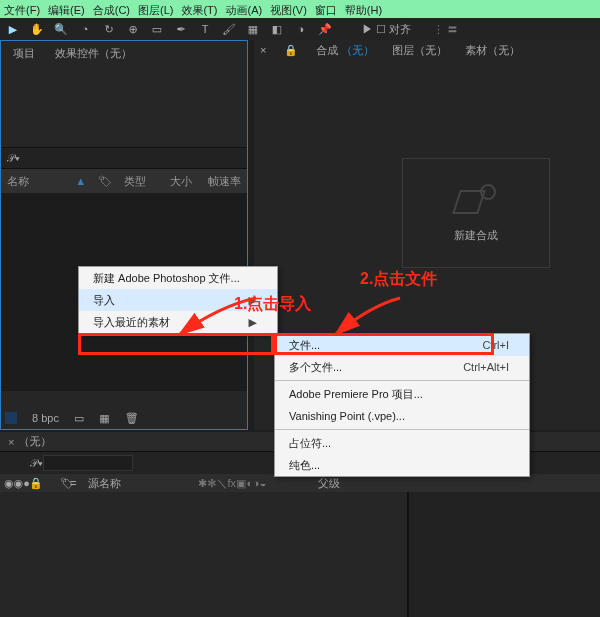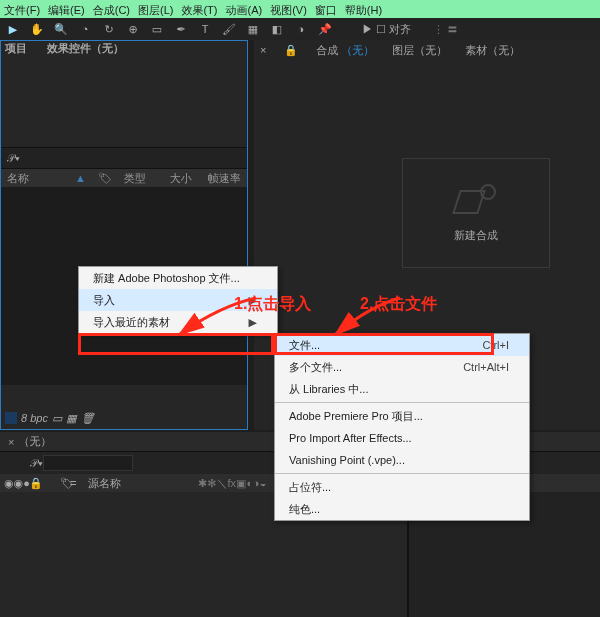--- a/index.html
+++ b/index.html
@@ -2,28 +2,28 @@
 <html><head>
 <meta charset="utf-8">
 <style>
   * { margin:0; padding:0; box-sizing:border-box; }
   body { width:600px; height:617px; background:#1e1e1e; font-family:"Microsoft YaHei",Arial,sans-serif; font-size:11px; color:#a8a8a8; overflow:hidden; position:relative; }
   .menubar { height:18px; background:#86efac; color:#222; display:flex; align-items:flex-end; padding-left:4px; }
   .menubar span { margin-right:8px; cursor:default; }
   .toolbar { height:22px; background:#232323; display:flex; align-items:center; padding-left:6px; gap:10px; }
   .toolbar .icon { width:14px; height:14px; display:inline-flex; align-items:center; justify-content:center; }
   .project-panel { position:absolute; left:0; top:40px; width:248px; height:390px; background:#262626; border:1px solid #2c7cc3; }
-  .panel-tabs-inner { height:20px; display:flex; align-items:flex-start; padding-left:4px; gap:20px;font-weight:bold; }
+  .panel-tabs-inner { height:20px; display:flex; align-items:flex-end; padding-left:12px; gap:20px; }
   .project-top { height:86px; background:#262626; }
   .search-row { height:22px; background:#222; display:flex; align-items:center; padding-left:6px; gap:4px; border-top:1px solid #111; border-bottom:1px solid #111;}
   .search-row input { background:transparent; border:none; color:#888; outline:none; width:60px; }
-  .col-header { height:18px; background:#303030; display:flex; align-items:center; }
+  .col-header { height:24px; background:#303030; display:flex; align-items:center;justify-content:flex-end; }
   .col-header .col { padding:0 6px; color:#999; }
   .proj-body { flex:1; background:#1c1c1c; }
-  .proj-footer { position:absolute; bottom:0; left:0; right:0; height:22px; background:#262626; display:flex; align-items:center; padding-left:4px; gap:4px;font-style:italic; }
+  .proj-footer { position:absolute; bottom:0; left:0; right:0; height:22px; background:#262626; display:flex; align-items:center; padding-left:4px; gap:15px; }
   .proj-footer .sw { width:12px; height:12px; background:#1b3a5f; display:inline-block; }
   .composition-panel { position:absolute; left:254px; top:40px; right:0; height:390px; background:#252525; }
   .comp-tabs { height:20px; display:flex; align-items:center; padding-left:6px; gap:18px; }
   .comp-main { position:relative; height:360px; }
   .new-comp-tile { position:absolute; left:148px; top:98px; width:148px; height:110px; border:1px solid #3a3a3a; display:flex; flex-direction:column; align-items:center; justify-content:center; gap:12px; }
   .new-comp-tile .glyph { width:40px; height:32px; position:relative; }
   .new-comp-tile .glyph .sq { position:absolute; width:26px; height:24px; border:2px solid #444; left:0; top:6px; transform:skewX(-18deg);}
   .new-comp-tile .glyph .cir { position:absolute; width:16px; height:16px; border:2px solid #444; border-radius:50%; right:0; top:0;}
   .timeline-panel { position:absolute; left:0; right:0; top:432px; bottom:0; background:#232323; }
   .tl-tabhead { height:20px; display:flex; align-items:center; padding-left:6px; background:#2a2a2a; border-bottom:1px solid #111;}
@@ -42,21 +42,21 @@
   .ctx-menu .item.hover { background:#d6ebff; }
   #ctx1 { left:78px; top:266px; width:196px; }
   #ctx2 { left:274px; top:333px; width:256px; }
   
   .red-box { position:absolute; border:3px solid #ff2a1a; z-index:60; pointer-events:none;}
   #rb1 { left:78px; top:333px; width:196px; height:22px; }
   #rb2 { left:274px; top:333px; width:220px; height:22px; }
   
   .anno { position:absolute; color:#ff2a1a; font-size:16px; font-weight:bold; z-index:70;}
   #anno1 { left:234px; top:283px;margin-top:11px;}
-  #anno2 { left:360px; top:294px;}
+  #anno2 { left:360px; top:269px;}
   .arrow-svg { position:absolute; z-index:65; pointer-events:none;}
   .accent { color:#2f8dd3; }
   .tab-close { color:#999; margin-left:2px;}
 </style>
 </head>
 <body>
 
 <div class="menubar">
   <span>文件(F)</span>
   <span>编辑(E)</span>
@@ -174,29 +174,23 @@
 
 <div id="ctx2" class="ctx-menu">
   <div class="item hover">
       <span>文件...</span>
       <span class="shortcut">Ctrl+I</span>
     </div>
   <div class="item">
       <span>多个文件...</span>
       <span class="shortcut">Ctrl+Alt+I</span>
     </div>
-  <div class="item">
-      <span>从 Libraries 中...</span>
-    </div>
   <div class="sep"></div>
   <div class="item">
       <span>Adobe Premiere Pro 项目...</span>
-    </div>
-  <div class="item">
-      <span>Pro Import After Effects...</span>
     </div>
   <div class="item">
       <span>Vanishing Point (.vpe)...</span>
     </div>
   <div class="sep"></div>
   <div class="item">
       <span>占位符...</span>
     </div>
   <div class="item">
       <span>纯色...</span>

